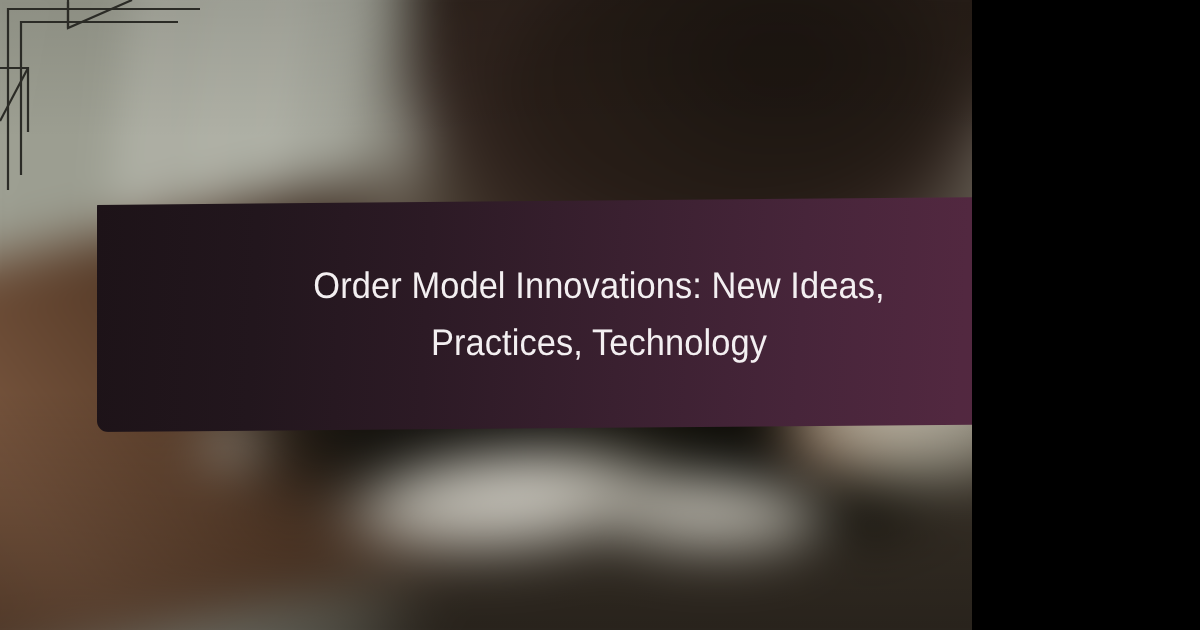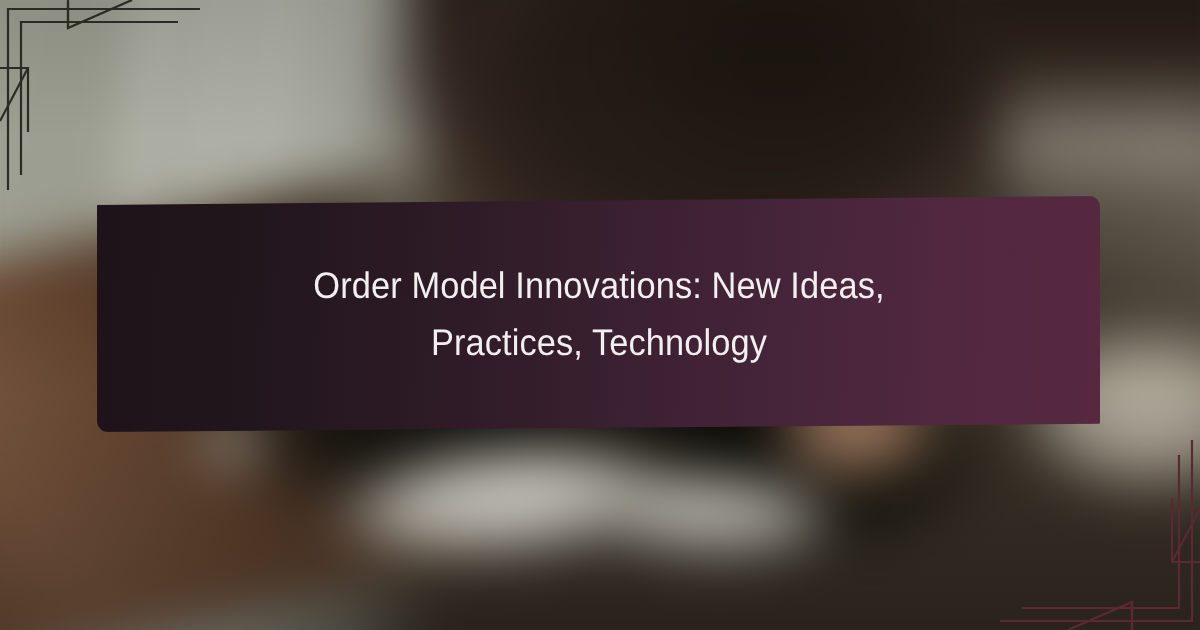--- a/index.html
+++ b/index.html
@@ -2,21 +2,21 @@
 <html><head>
 <meta charset="utf-8">
 <style>
   html, body {
     margin: 0;
     padding: 0;
     background: #000;
   }
   #card {
     position: relative;
-    width: 1200px;
+    width: 972px;
     height: 630px;
     overflow: hidden;
     font-family: "Liberation Sans", sans-serif;
   }
 
   
   .bg-root {
     position: absolute;
     inset: 0;
     background: #8e8e82;

